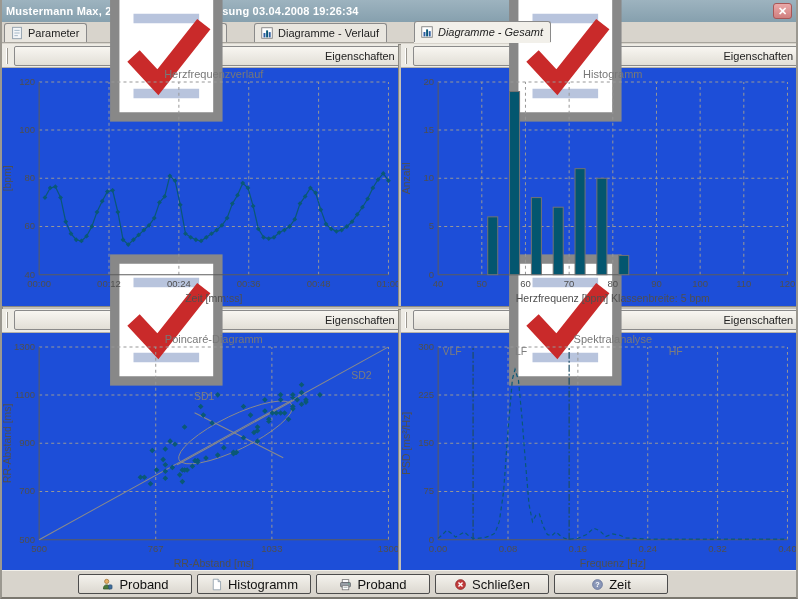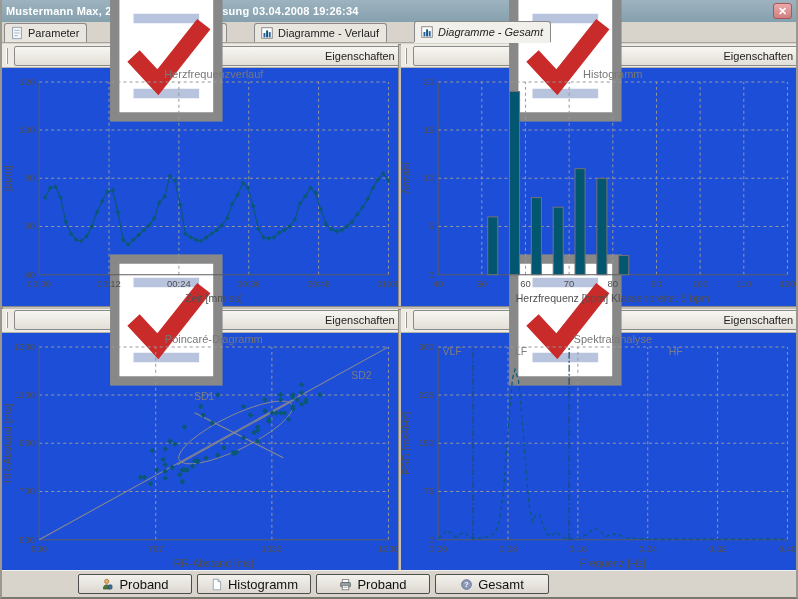--- a/index.html
+++ b/index.html
@@ -440,19 +440,25 @@
       <span>Histogramm</span>
     </button>
     <button class="fbtn">
       <svg>
           <use href="#s-printer"></use>
         </svg>
       <span>Proband</span>
     </button>
     <button class="fbtn">
       <svg>
+          <use href="#s-closered"></use>
+        </svg>
+      <span>Schließen</span>
+    </button>
+    <button class="fbtn">
+      <svg>
           <use href="#s-help"></use>
         </svg>
-      <span>Gesamt</span>
+      <span>Zeit</span>
     </button>
   </div>
 
 </div>
 
 </body></html>

